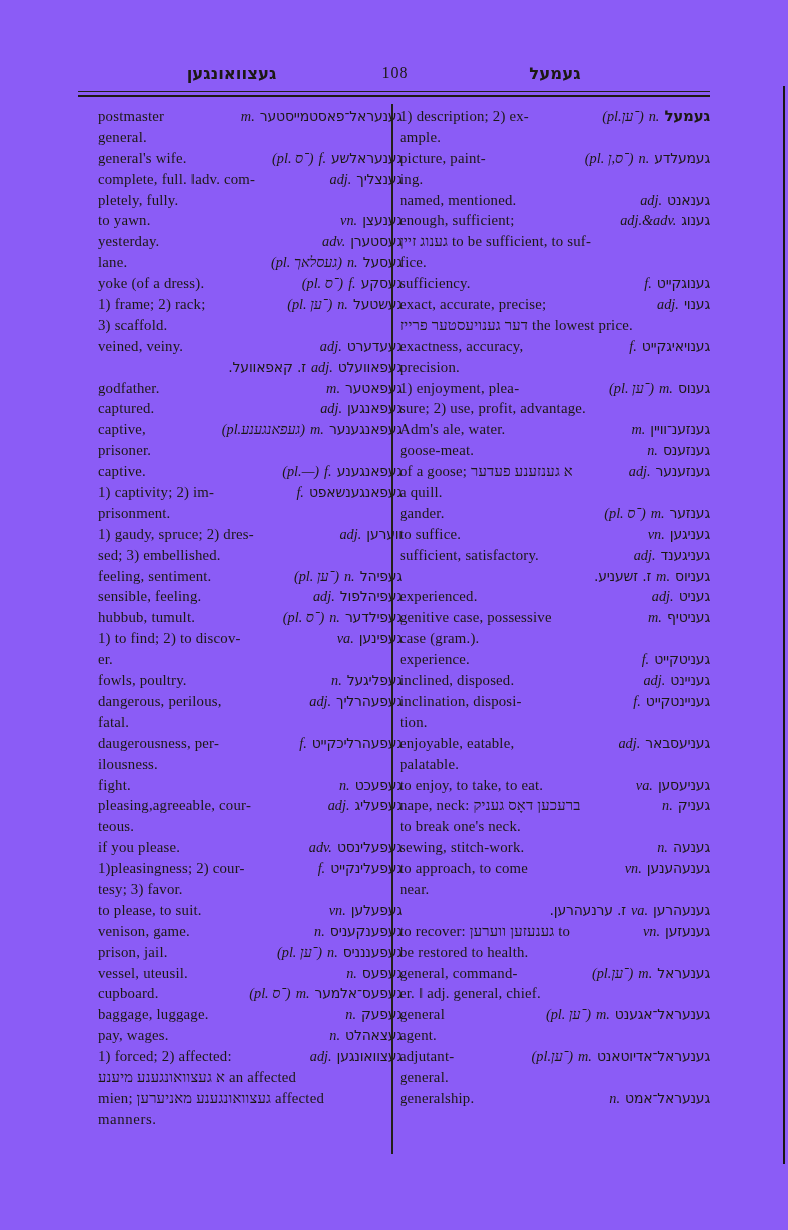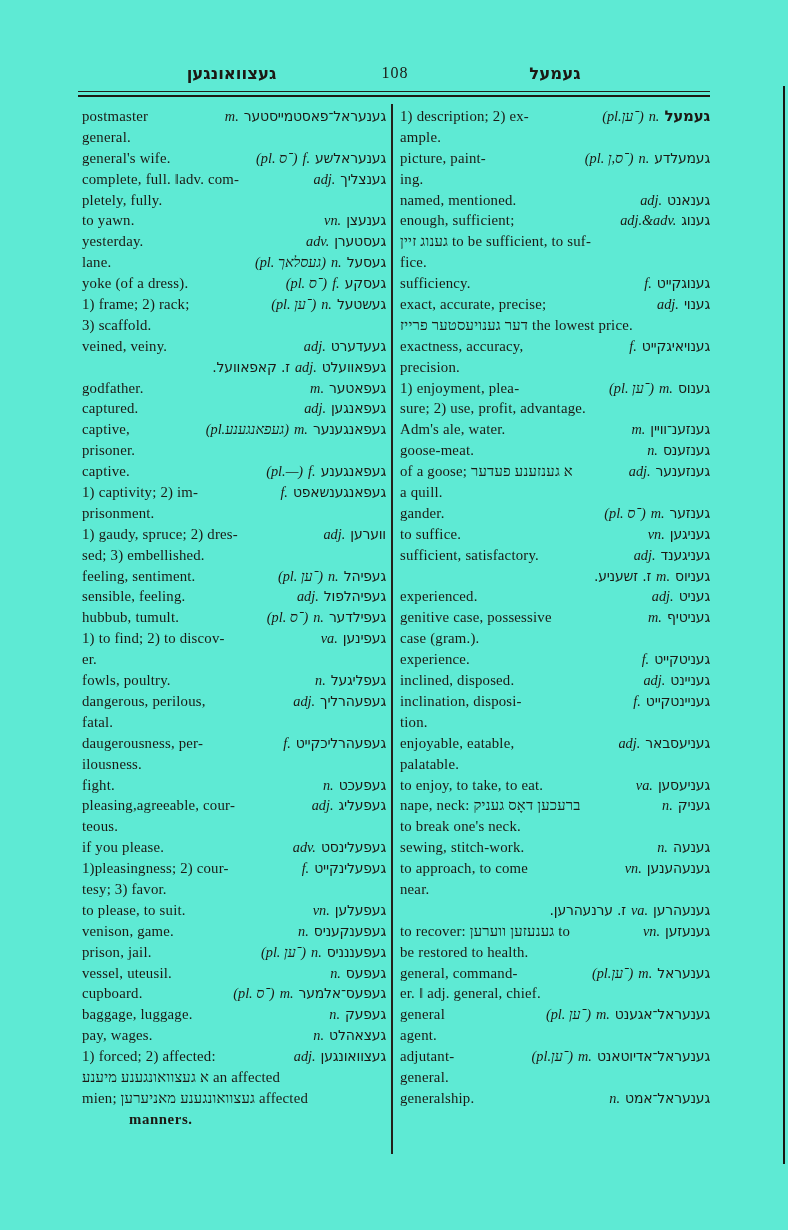--- a/index.html
+++ b/index.html
@@ -3,48 +3,48 @@
 <meta charset="utf-8">
 <style>
   html,body{margin:0;padding:0;}
   body{
     width:788px;height:1230px;
     background:#e9e7e2;
     font-family:"Liberation Serif","DejaVu Serif",serif;
   }
   .page{
     position:relative;width:788px;height:1230px;
-    background:#5eead4;color:#1c1914;overflow:hidden;
+    background:#8b5cf6;color:#1c1914;overflow:hidden;
   }
   
   .hdr{position:absolute;top:64px;left:0;width:788px;height:26px;}
   .catch{
     position:absolute;text-align:center;
     font-family:"DejaVu Sans",sans-serif;font-weight:bold;font-size:16.5px;
   }
   .catch.lft{left:78px;width:307px;}
   .catch.rgt{left:400px;width:310px;}
   .pageno{position:absolute;left:355px;width:80px;text-align:center;font-size:16px;letter-spacing:1px;}
   .rule{
     position:absolute;top:91px;left:78px;width:632px;height:3px;
     border-top:1.6px solid #23201b;border-bottom:2.6px solid #1c1914;
   }
   
   .col{position:absolute;top:106px;}
-  .col.left{left:82px;width:304px;}
+  .col.left{left:98px;width:304px;}
   .col.right{left:400px;width:310px;}
   .divider{position:absolute;left:391px;top:104px;width:1.6px;height:1050px;background:#23201b;}
   .edge-line{position:absolute;left:783px;top:86px;width:2.4px;height:1078px;background:#191713;}
   
   .ln{
     display:flex;justify-content:space-between;align-items:baseline;
     height:20.9px;line-height:20.9px;white-space:nowrap;
   }
   .gl{font-size:14.8px;letter-spacing:0.2px;}
-  .gl.bold{font-weight:bold;letter-spacing:0.6px;margin-left:47px;}
+  .gl.bold{font-weight:normal;letter-spacing:0.6px;}
   .hd{direction:rtl;unicode-bidi:isolate;}
   .hd > span{unicode-bidi:isolate;margin-left:0;}
   .hd > span + span{margin-right:5px;}
   .he{font-family:"DejaVu Sans",sans-serif;font-size:14px;letter-spacing:-0.2px;}
   .he.b{font-weight:bold;font-size:15px;}
   .ab{font-style:italic;font-size:14.3px;}
 </style>
 </head>
 <body>
 

